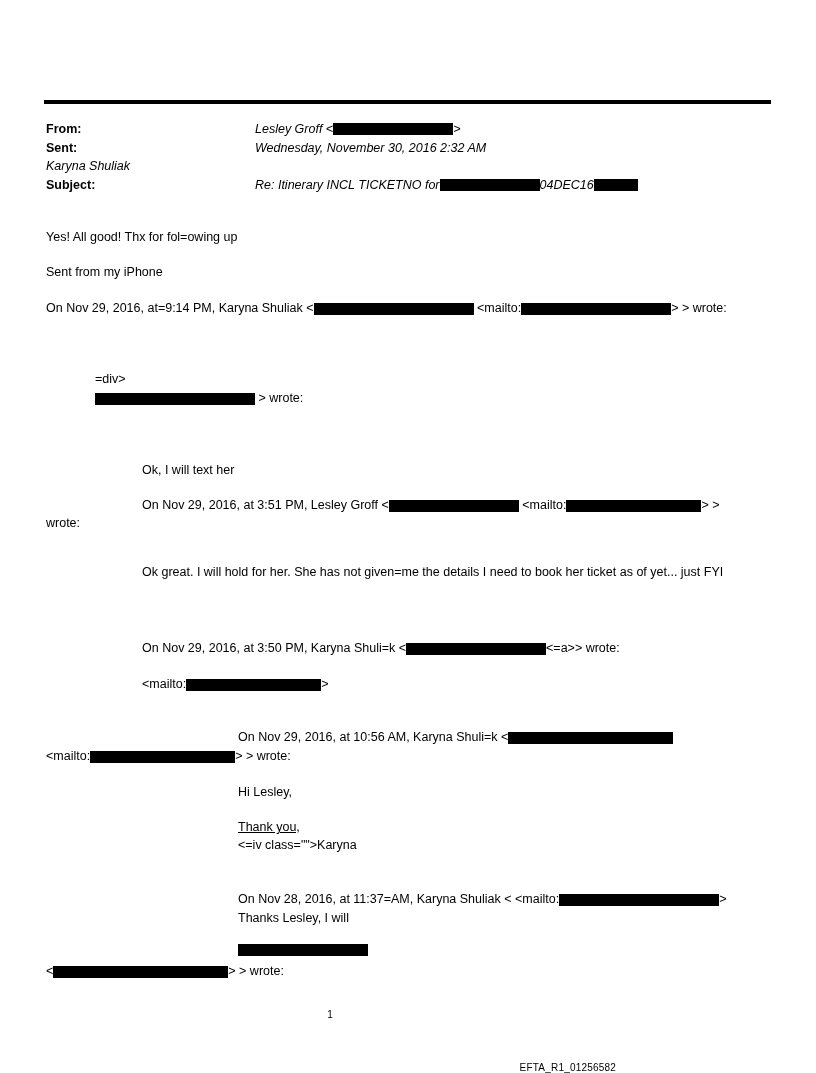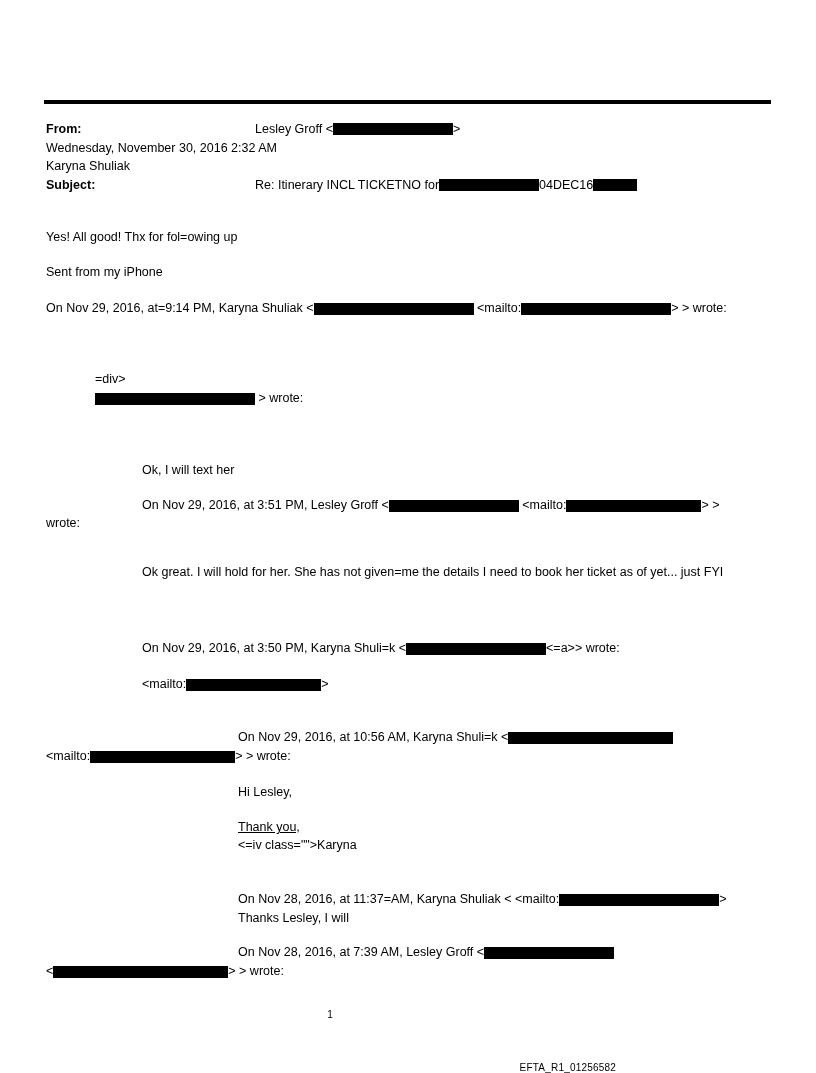--- a/index.html
+++ b/index.html
@@ -46,20 +46,21 @@
   }
   .hdr-label {
     font-weight: bold;
     width: 209px;
     flex: 0 0 209px;
   }
   .hdr-val {
     display: flex;
     align-items: center;
     white-space: nowrap;
+    font-style: italic;
   }
   .redact {
     display: inline-block;
     background: #000;
     vertical-align: middle;
     height: 12px;
   }
   .body-text {
     position: absolute;
     font-size: 12.5px;
@@ -97,20 +98,21 @@
     <div class="hdr-row">
       <span class="hdr-label">From:</span>
       <span class="hdr-val">
         <span>Lesley Groff &lt;</span>
         <span class="redact" style="width:120px;"></span>
         <span>&gt;</span>
       </span>
     </div>
 
     <div class="hdr-row">
+      <span class="hdr-label">Sent:</span>
       <span class="hdr-val">Wednesday, November 30, 2016 2:32 AM</span>
     </div>
 
     <div class="hdr-row">
       <span class="hdr-val">Karyna Shuliak</span>
     </div>
 
     <div class="hdr-row">
       <span class="hdr-label">Subject:</span>
       <span class="hdr-val">
@@ -203,21 +205,20 @@
     <span class="inline">
       <span>On Nov 28, 2016, at 11:37=AM, Karyna Shuliak &lt; &lt;mailto:</span>
       <span class="redact" style="width:160px;"></span>
       <span>&gt;</span>
     </span>
   </div>
   <div class="body-text" style="left:238px; top:898px;">Thanks Lesley, I will</div>
 
   <div class="body-text" style="left:238px; top:932px;">
     <span class="inline">
-      <span>On Nov 28, 2016, at 7:39 AM, Lesley Groff &lt;</span>
       <span class="redact" style="width:130px;"></span>
     </span>
   </div>
   <div class="body-text" style="left:46px; top:951px;">
     <span class="inline">
       <span>&lt;</span>
       <span class="redact" style="width:175px;"></span>
       <span>&gt; &gt; wrote:</span>
     </span>
   </div>

